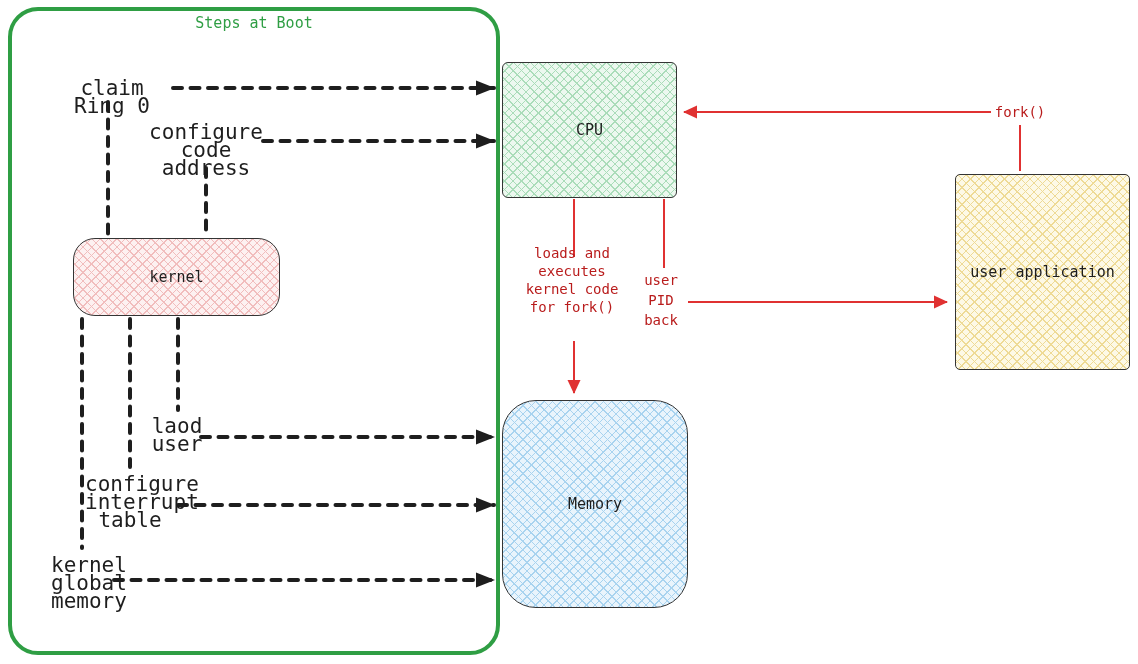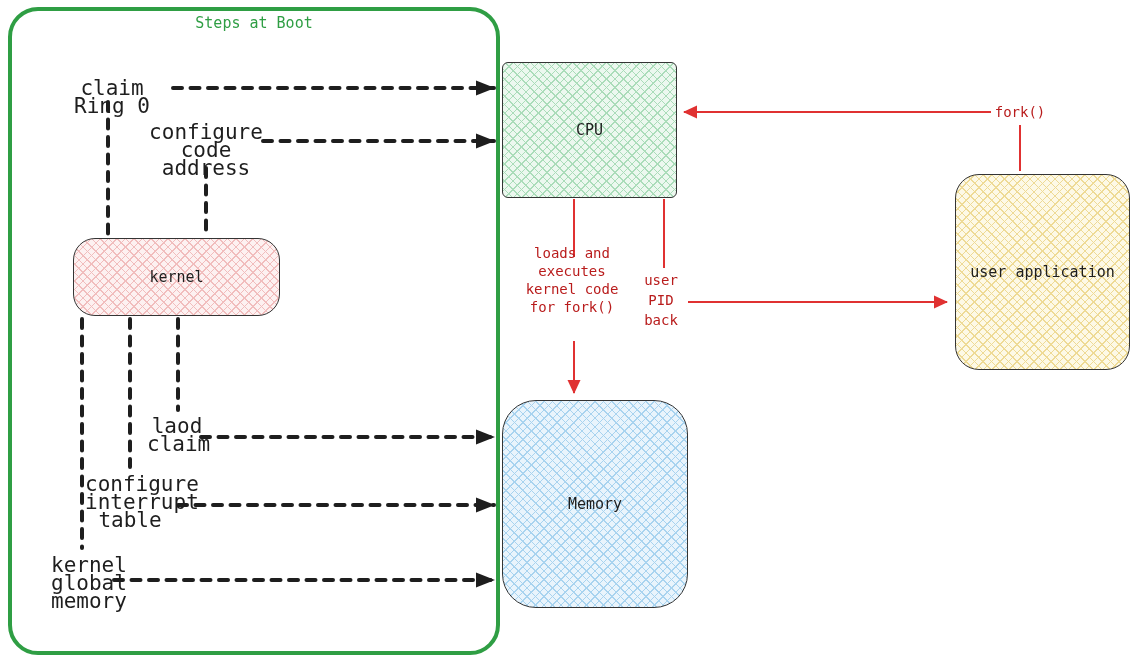--- a/index.html
+++ b/index.html
@@ -75,31 +75,31 @@
   </div>
 
   <div class="abs node node-cpu" style="left:502px; top:62px; width:175px; height:136px; border-radius:6px;">
     <span>CPU</span>
   </div>
 
   <div class="abs node node-memory" style="left:502px; top:400px; width:186px; height:208px; border-radius:34px;">
     <span>Memory</span>
   </div>
 
-  <div class="abs node node-user" style="left:955px; top:174px; width:175px; height:196px; border-radius:24px;">
+  <div class="abs node node-user" style="left:955px; top:174px; width:175px; height:196px; border-radius:5px;">
     <span>user application</span>
   </div>
 
   <div class="abs lbl" style="left:52px; top:79px; width:120px;">claim Ring 0</div>
 
   <div class="abs lbl" style="left:146px; top:123px; width:120px;">configure
 code address</div>
 
   <div class="abs lbl" style="left:147px; top:417px; width:60px;">laod
-claim</div>
+user</div>
 
   <div class="abs lbl" style="left:85px; top:475px; width:90px;">configure
 interrupt
 table</div>
 
   <div class="abs lbl" style="left:51px; top:556px; width:60px;">kernel
 global
 memory</div>
 
   <div class="abs red-lbl" style="left:988px; top:103px; width:64px;">fork()</div>

